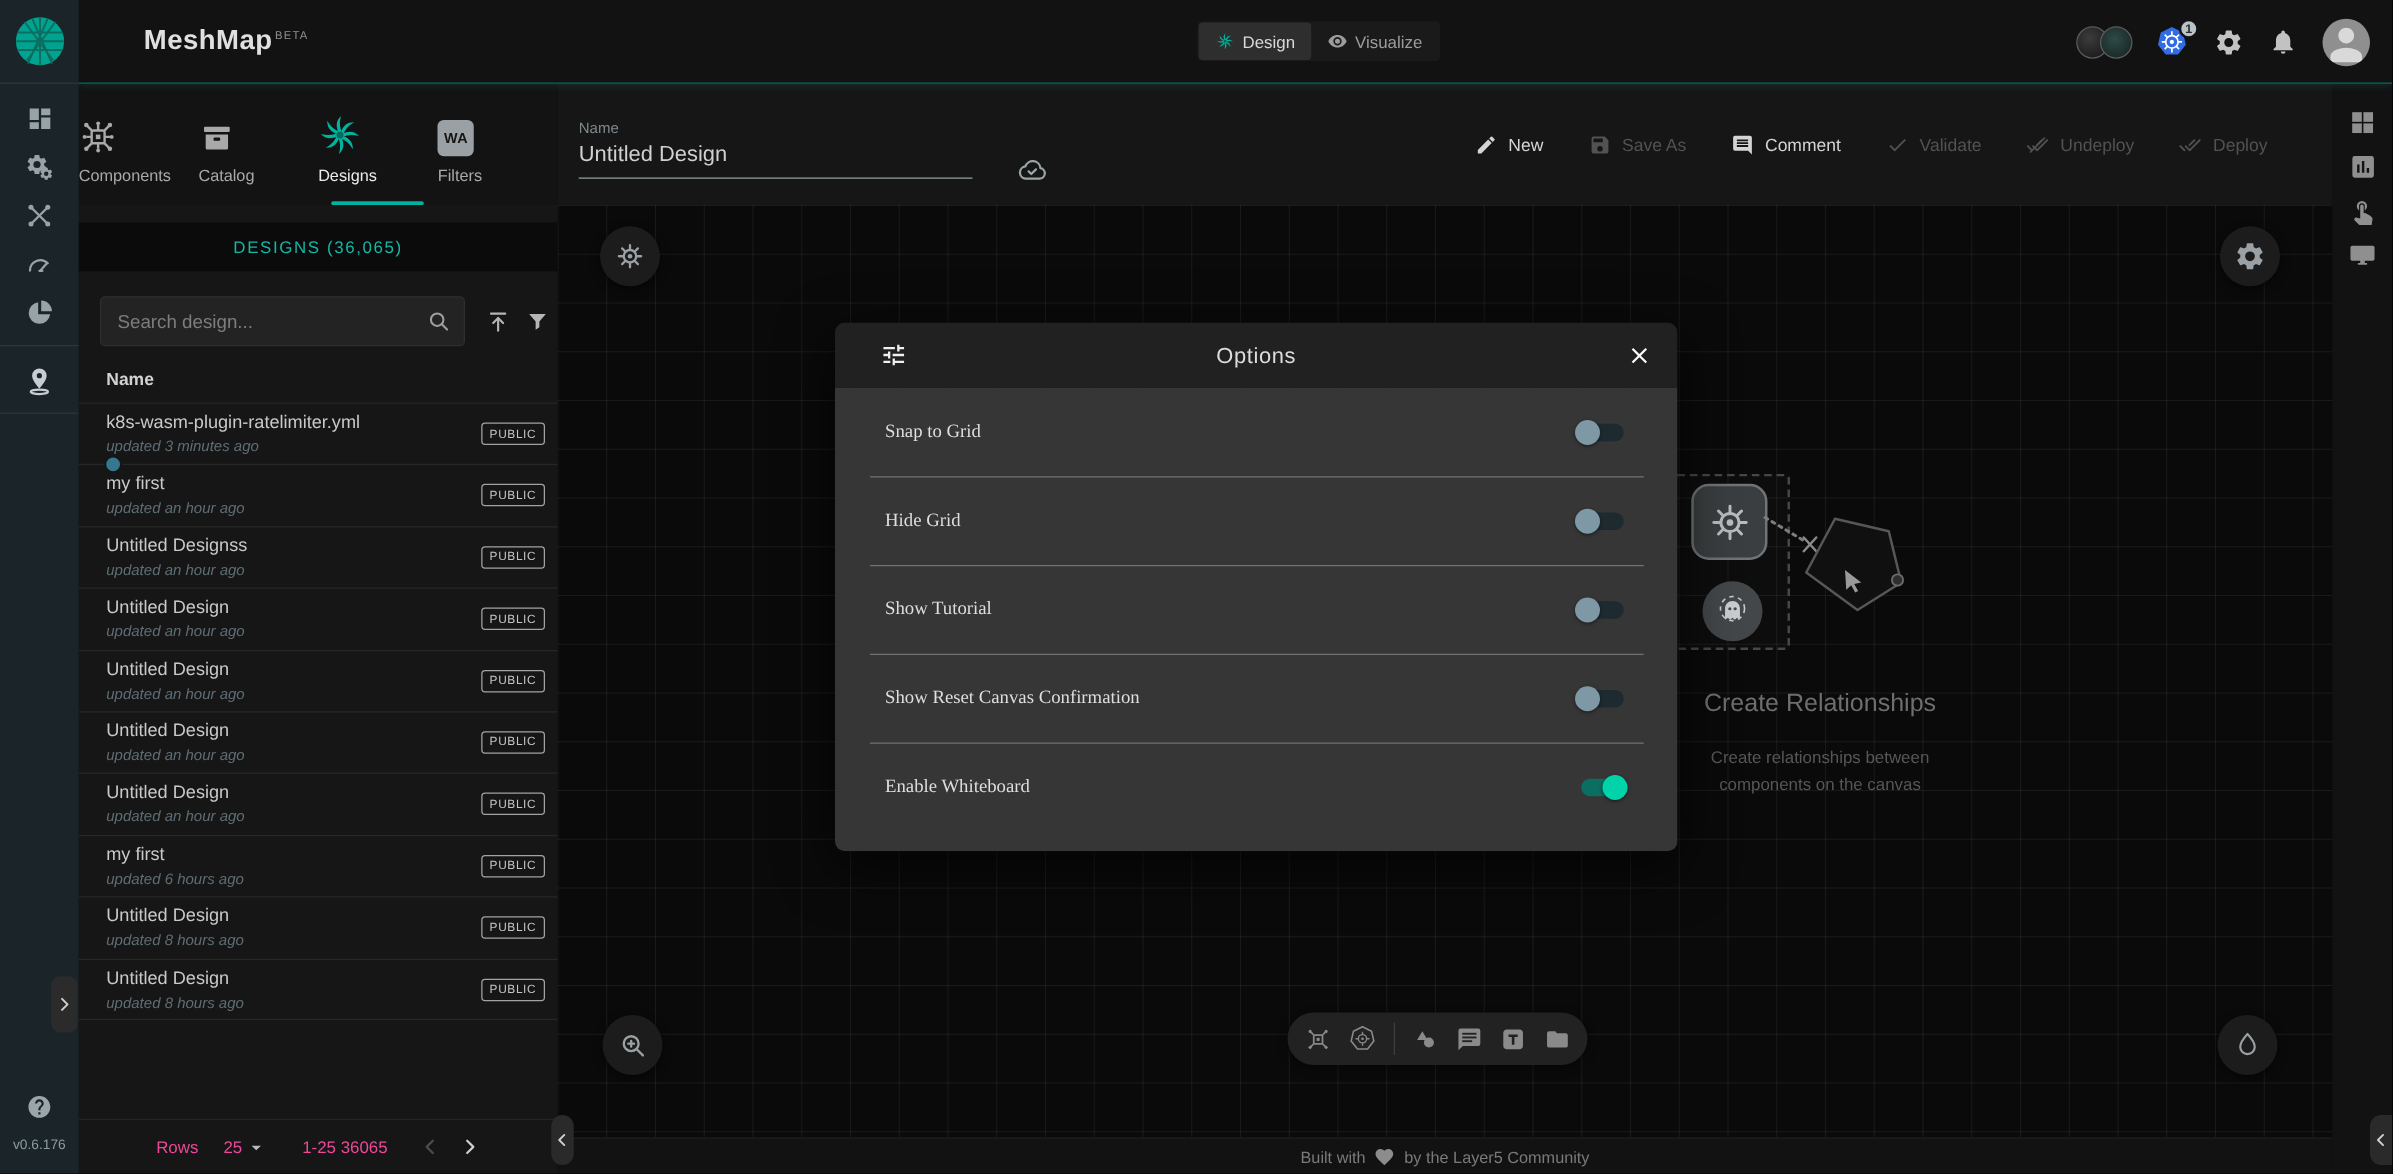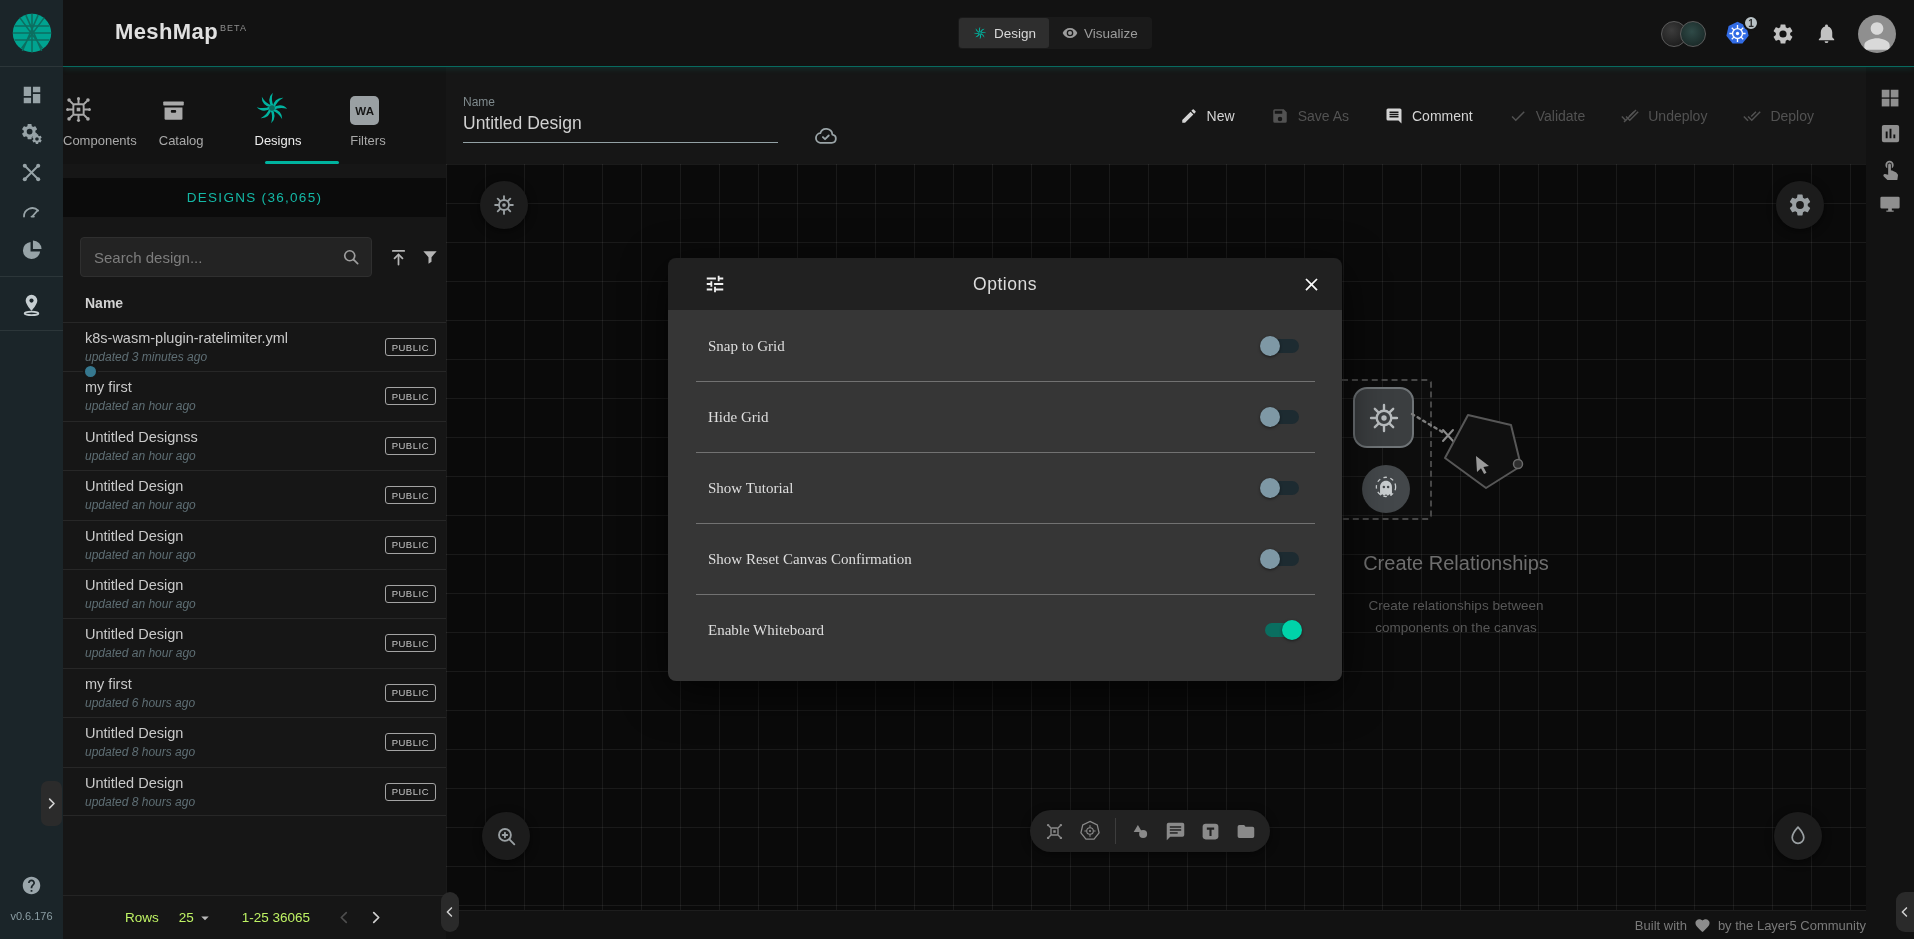--- a/index.html
+++ b/index.html
@@ -51,21 +51,21 @@
   .search-box input::placeholder { color:#7d7d7d; }
   .mini-btn { margin-left:16px; color:#b5b5b5; display:flex; cursor:pointer; }
   .col-header { position:absolute; top:228px; left:22px; font-size:14px; font-weight:bold; color:#d2d2d2; }
   .design-list { position:absolute; top:255px; left:0; right:0; }
   .design-row { position:relative; height:49.4px; border-top:1px solid #272727; cursor:pointer; }
   .design-row:last-child { border-bottom:1px solid #272727; }
   .d-name { position:absolute; left:22px; top:7px; font-size:14.5px; color:#c9c9c9; white-space:nowrap; max-width:280px; overflow:hidden; }
   .d-upd { position:absolute; left:22px; top:27px; font-size:12px; font-style:italic; color:#5e6e74; }
   .d-badge { position:absolute; right:10px; top:15px; border:1px solid #a3a3a3; border-radius:3px; color:#c4c4c4; font-size:9.5px; letter-spacing:.5px; padding:2.5px 6px; }
   .row-avatar { position:absolute; left:20px; bottom:-8px; width:15px; height:15px; border-radius:50%; background:#36788f; border:2px solid #161616; z-index:2; }
-  .pagination { position:absolute; bottom:0; left:0; right:0; height:44px; border-top:1px solid #242424; display:flex; align-items:center; justify-content:center; color:#bef264; font-size:13.5px; }
+  .pagination { position:absolute; bottom:0; left:0; right:0; height:44px; border-top:1px solid #242424; display:flex; align-items:center; justify-content:center; color:#ec4899; font-size:13.5px; }
   .pg-rows { margin-right:20px; }
   .pg-count { display:flex; align-items:center; gap:2px; margin-right:28px; cursor:pointer; }
   .pg-range { margin-right:26px; }
   .pg-prev { color:#4d4d4d; display:flex; margin-right:14px; }
   .pg-next { color:#d0d0d0; display:flex; cursor:pointer; }
   .panel-handle { position:absolute; left:41px; top:781px; width:21px; height:45px; background:#2b2b2b; border-radius:7px; display:flex; align-items:center; justify-content:center; color:#d0d0d0; z-index:7; cursor:pointer; }
 
   
   #main-top { position:absolute; left:446px; top:67px; right:48px; height:97px; background:#161616; z-index:2; }
   .name-wrap { position:absolute; left:17px; top:28px; width:315px; border-bottom:1px solid #93a1a5; padding-bottom:8px; }
@@ -100,21 +100,21 @@
   .pentagon { position:absolute; left:990px; top:248px; }
   .connector { position:absolute; left:960px; top:240px; }
 
   
   #right-rail { position:absolute; right:0; top:67px; width:48px; bottom:0; background:#121212; z-index:4;
                 display:flex; flex-direction:column; align-items:center; padding-top:20px; gap:13px; }
   .rrail-btn { color:#8f8f8f; display:flex; cursor:pointer; }
 
   
   #footer { position:absolute; left:446px; right:48px; bottom:0; height:29px; background:#121212; border-top:1px solid #1e1e1e;
-            display:flex; align-items:center; justify-content:flex-end; gap:7px; color:#7a7a7a; font-size:13px; z-index:2; }
+            display:flex; align-items:center; justify-content:center; gap:7px; color:#7a7a7a; font-size:13px; z-index:2; }
   .handle { position:absolute; width:18px; height:40px; background:#2a2a2a; display:flex; align-items:center; justify-content:center; color:#d0d0d0; z-index:7; cursor:pointer; }
   #handle-left { left:441px; top:892px; border-radius:9px; }
   #handle-right { left:1896px; top:892px; border-radius:9px 0 0 9px; }
 
   
   #modal { position:absolute; left:668px; top:258px; width:674px; height:423px; border-radius:8px; overflow:hidden;
            box-shadow:0 12px 44px rgba(0,0,0,.7); z-index:10; }
   .modal-header { height:52px; background:#212121; position:relative; display:flex; align-items:center; justify-content:center; }
   .modal-title { color:#dcdcdc; font-size:17.5px; letter-spacing:.5px; }
   .tune-ic { position:absolute; left:36px; color:#f0f0f0; display:flex; }

